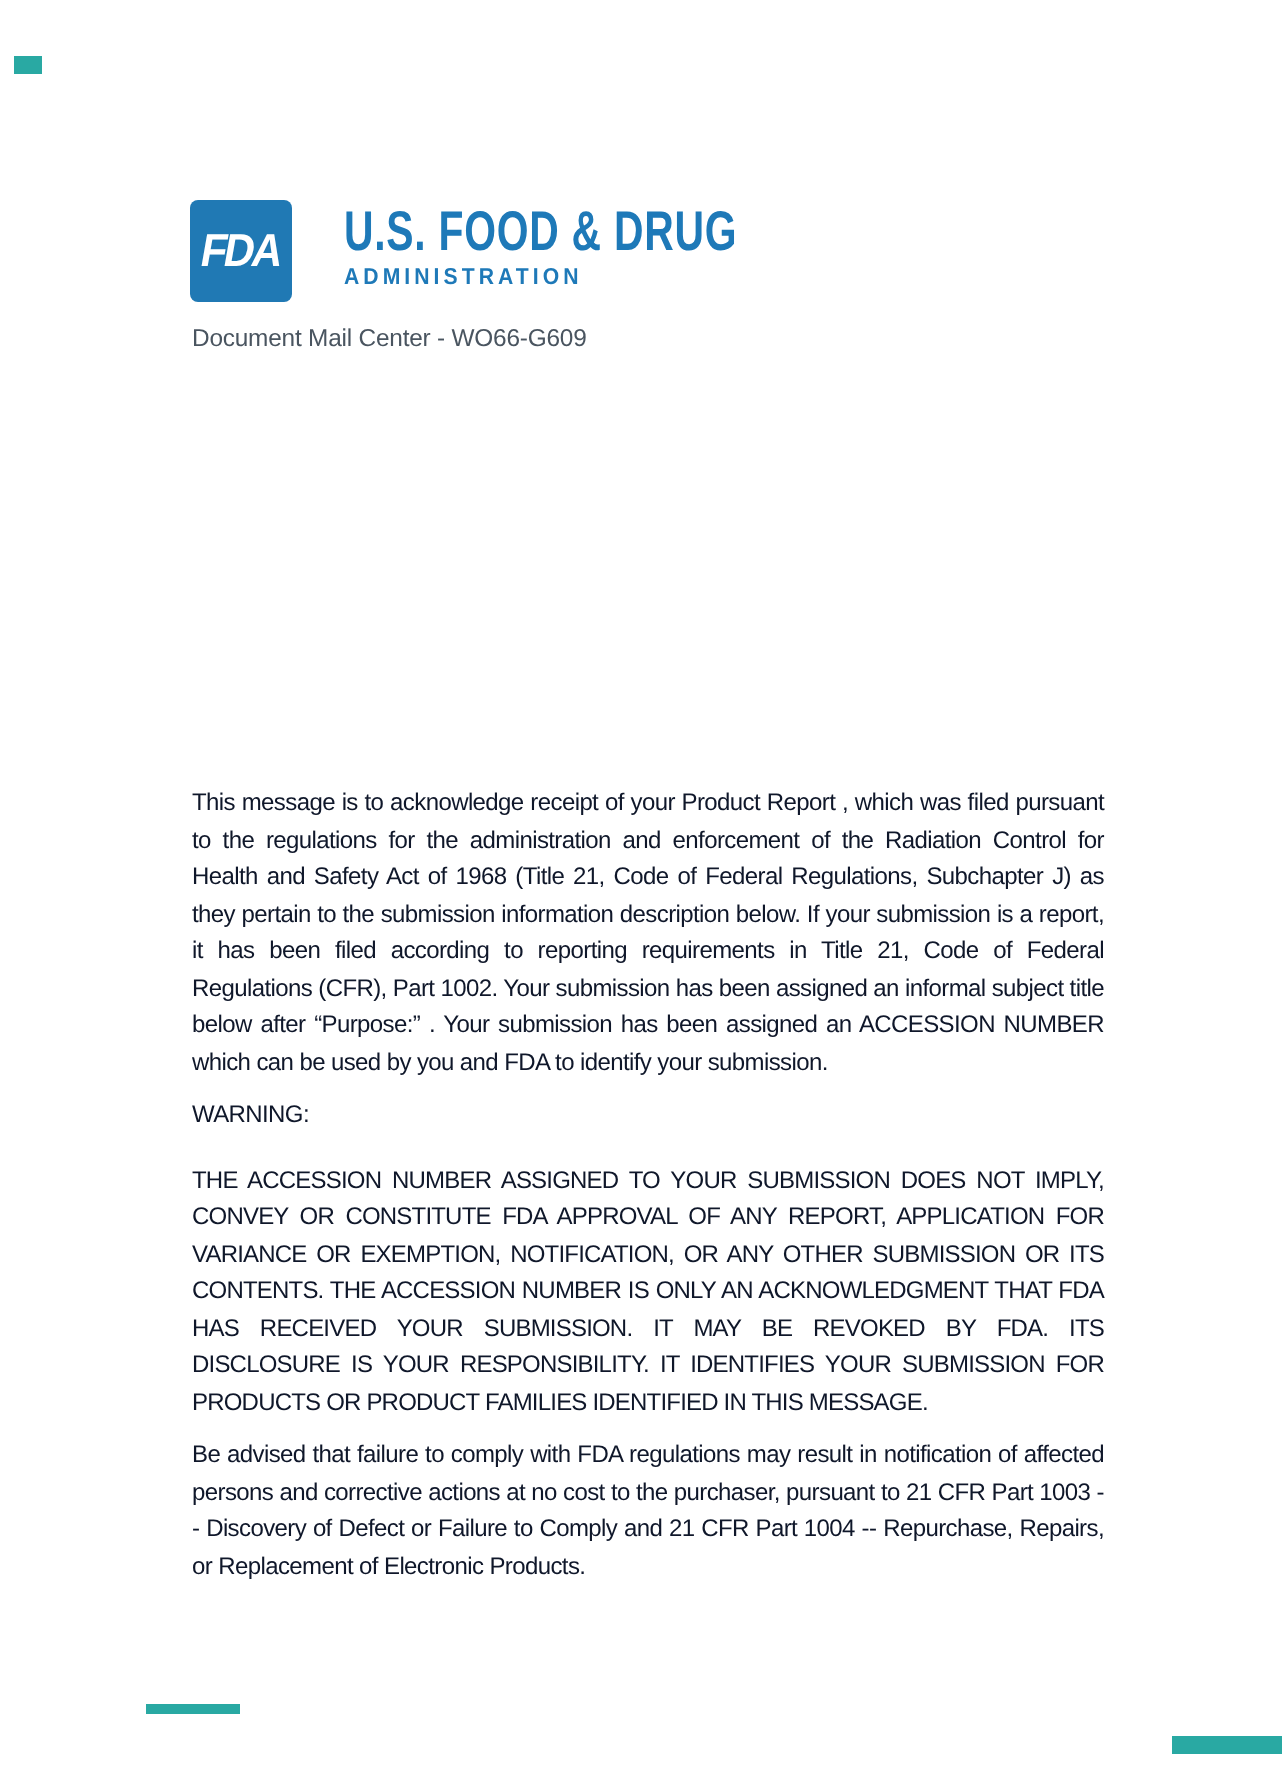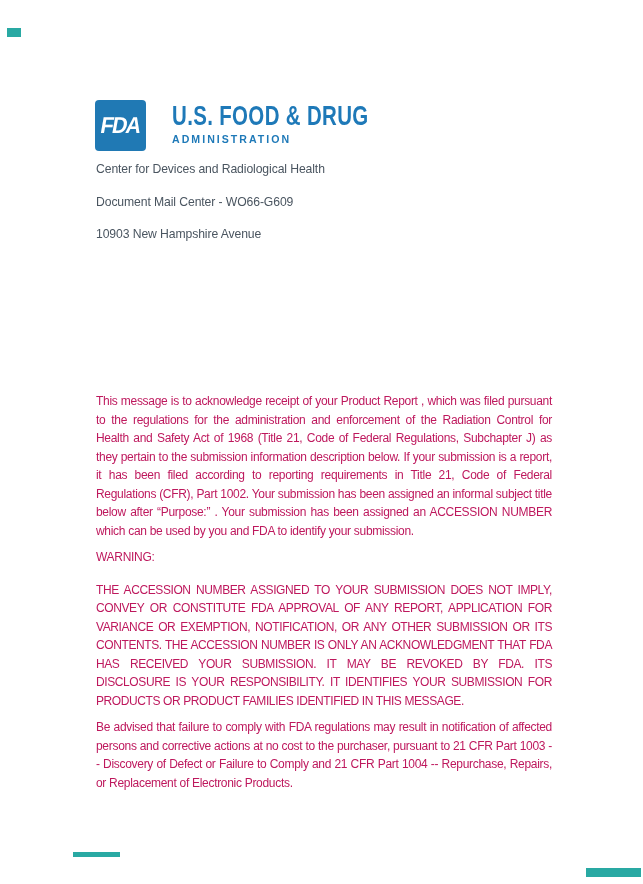--- a/index.html
+++ b/index.html
@@ -70,21 +70,21 @@
     font-size: 12.2px;
     line-height: 32.5px;
     color: #4a5560;
     letter-spacing: -0.1px;
   }
 
   
   .letter-body {
     position: absolute; left: 96px; top: 392px;
     width: 456px;
-    color: #be185d;
+    color: #0f172a;
   }
   .letter-body p {
     margin: 0;
     font-size: 12px;
     line-height: 18.5px;
     letter-spacing: -0.3px;
     text-align: justify;
   }
   .para-intro   { margin-bottom: 8px !important; }
   .warning-label { margin-bottom: 14px !important; text-align: center; }
@@ -101,23 +101,21 @@
     <div class="fda-square">
       <span class="fda-square-text">FDA</span>
     </div>
     <div class="logo-wordmark">
       <div class="wordmark-title">U.S. FOOD &amp; DRUG</div>
       <div class="wordmark-subtitle">ADMINISTRATION</div>
     </div>
   </header>
 
   <div class="address-block">
-    <div>Center for Devices and Radiological Health</div>
     <div>Document Mail Center - WO66-G609</div>
-    <div>10903 New Hampshire Avenue</div>
   </div>
 
   <main class="letter-body">
     <p class="para-intro">This message is to acknowledge receipt of your Product Report , which was filed pursuant to the regulations for the administration and enforcement of the Radiation Control for Health and Safety Act of 1968 (Title 21, Code of Federal Regulations, Subchapter J) as they pertain to the submission information description below. If your submission is a report, it has been filed according to reporting requirements in Title 21, Code of Federal Regulations (CFR), Part 1002. Your submission has been assigned an informal subject title below after “Purpose:” . Your submission has been assigned an ACCESSION NUMBER which can be used by you and FDA to identify your submission.</p>
     <p class="warning-label">WARNING:</p>
     <p class="warning-paragraph">THE ACCESSION NUMBER ASSIGNED TO YOUR SUBMISSION DOES NOT IMPLY, CONVEY OR CONSTITUTE FDA APPROVAL OF ANY REPORT, APPLICATION FOR VARIANCE OR EXEMPTION, NOTIFICATION, OR ANY OTHER SUBMISSION OR ITS CONTENTS. THE ACCESSION NUMBER IS ONLY AN ACKNOWLEDGMENT THAT FDA HAS RECEIVED YOUR SUBMISSION. IT MAY BE REVOKED BY FDA. ITS DISCLOSURE IS YOUR RESPONSIBILITY. IT IDENTIFIES YOUR SUBMISSION FOR PRODUCTS OR PRODUCT FAMILIES IDENTIFIED IN THIS MESSAGE.</p>
     <p class="para-compliance">Be advised that failure to comply with FDA regulations may result in notification of affected persons and corrective actions at no cost to the purchaser, pursuant to 21 CFR Part 1003 -- Discovery of Defect or Failure to Comply and 21 CFR Part 1004 -- Repurchase, Repairs, or Replacement of Electronic Products.</p>
   </main>
 
   <div class="scan-mark bl"></div>

